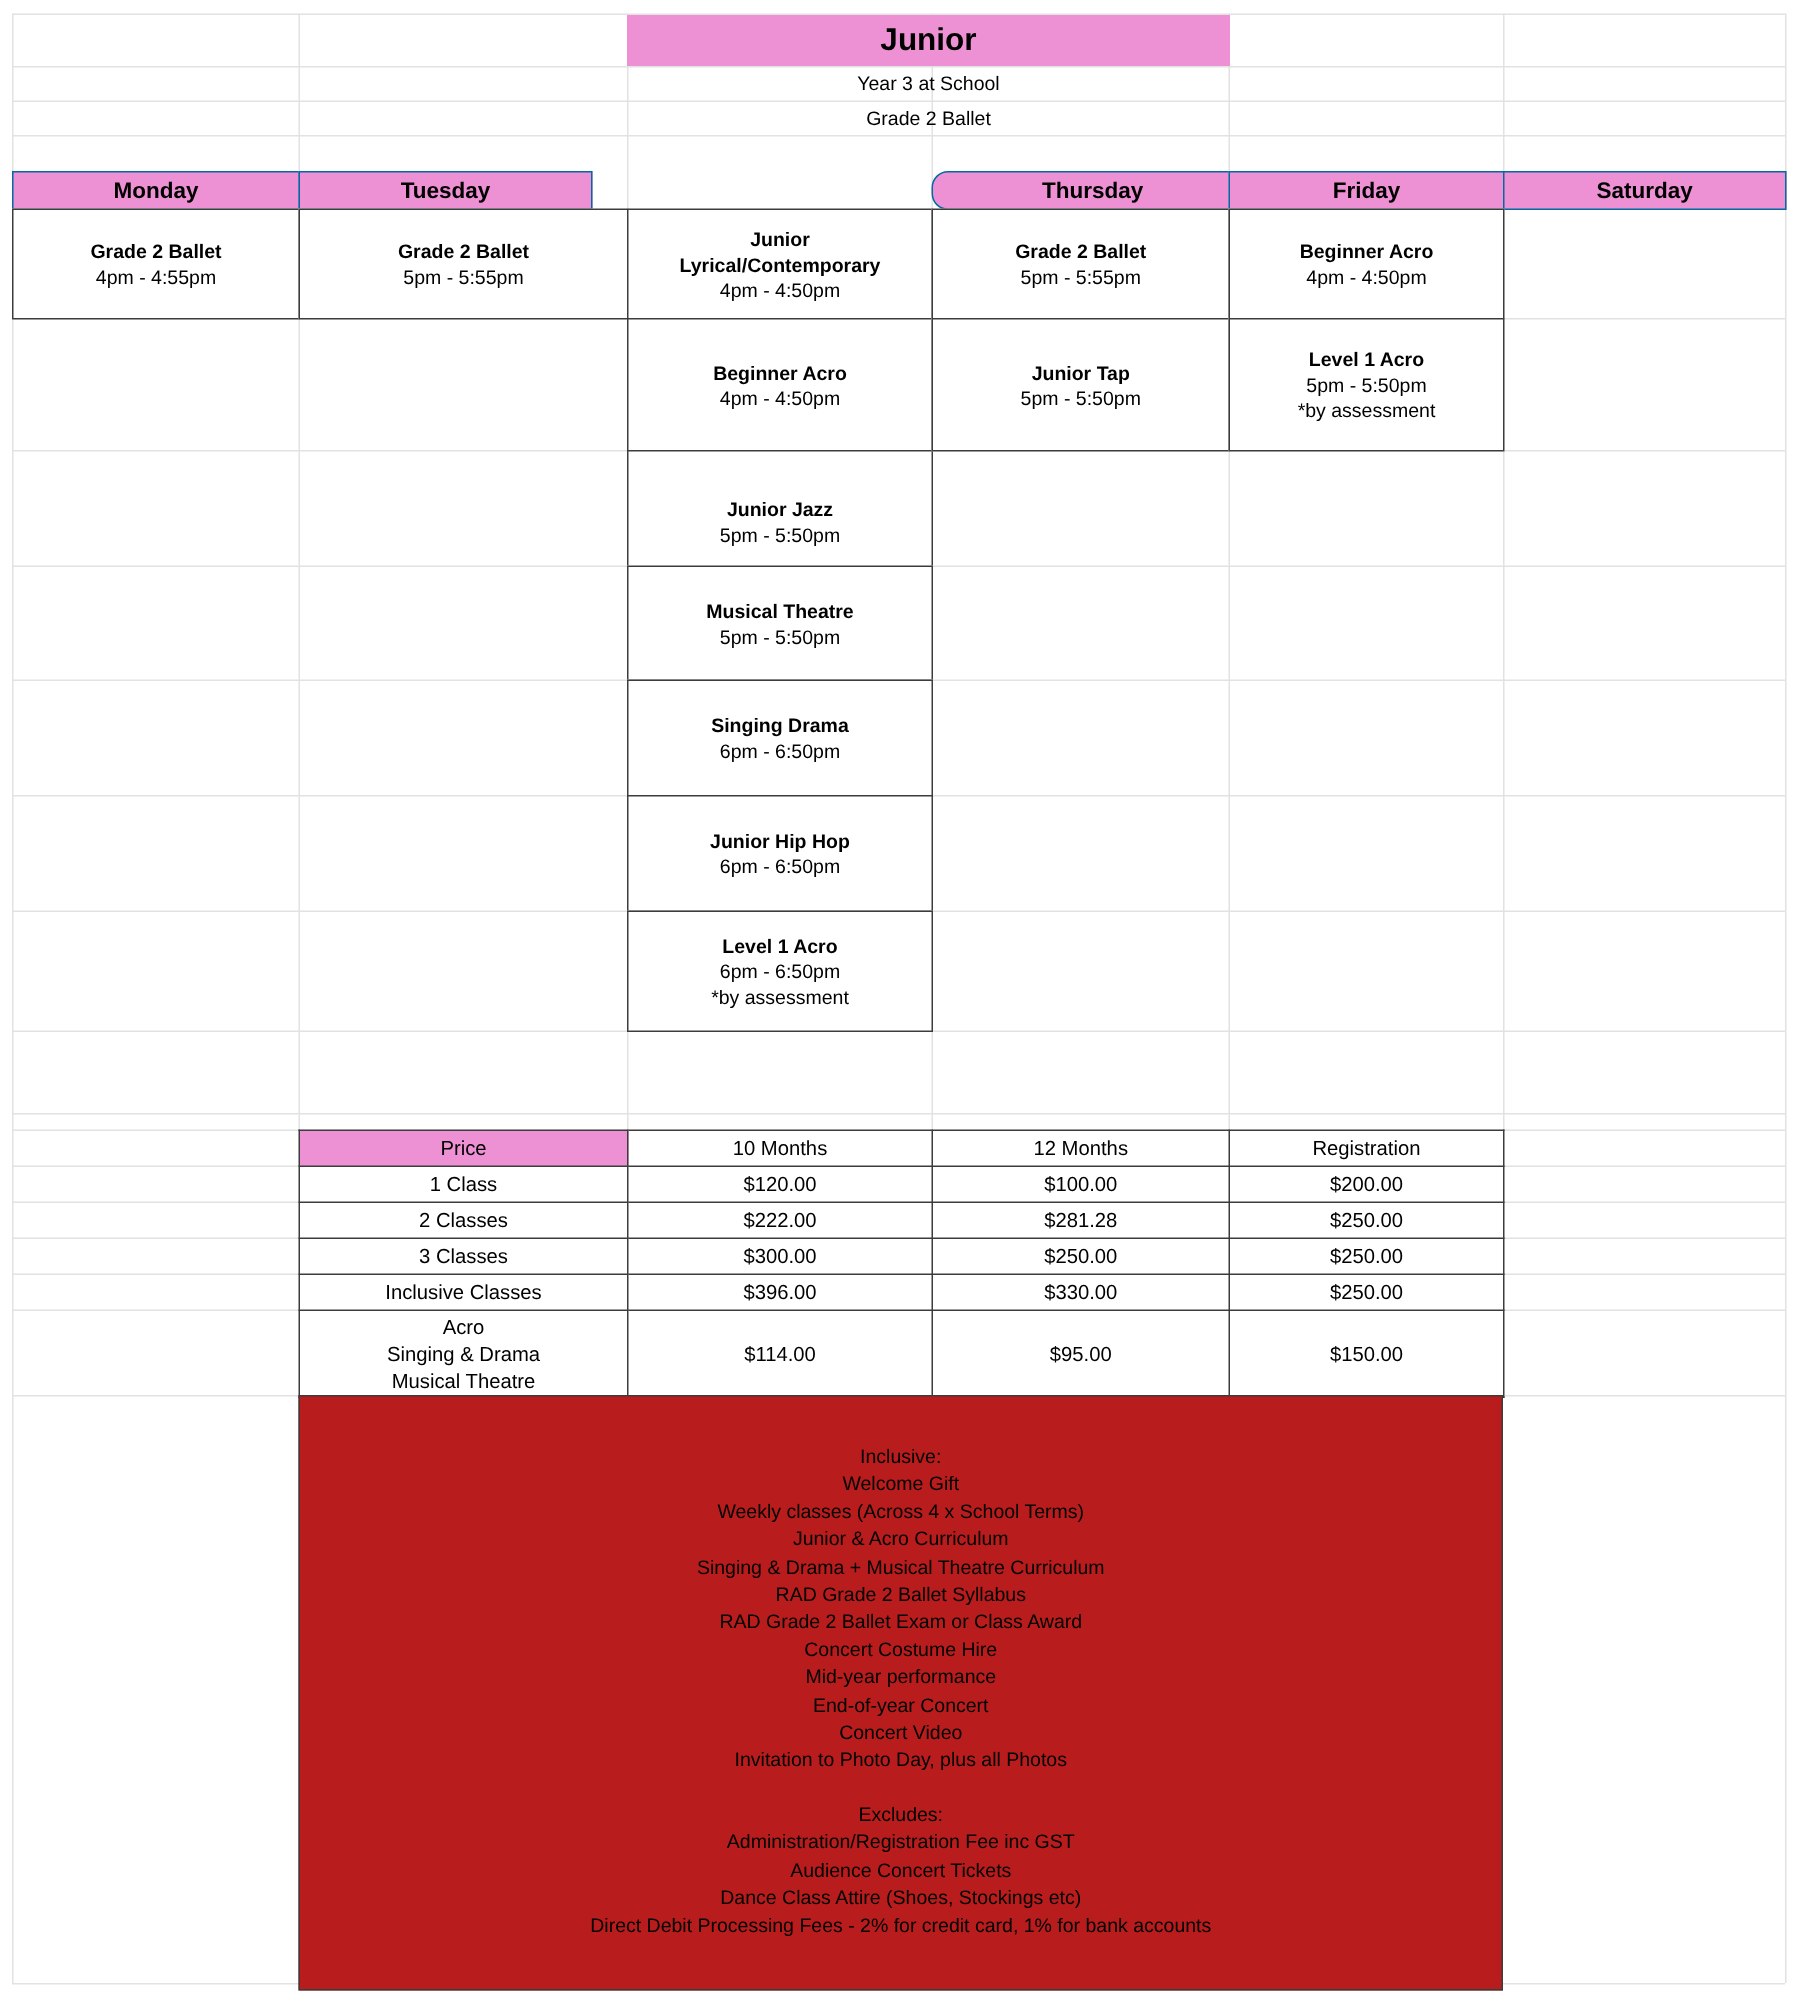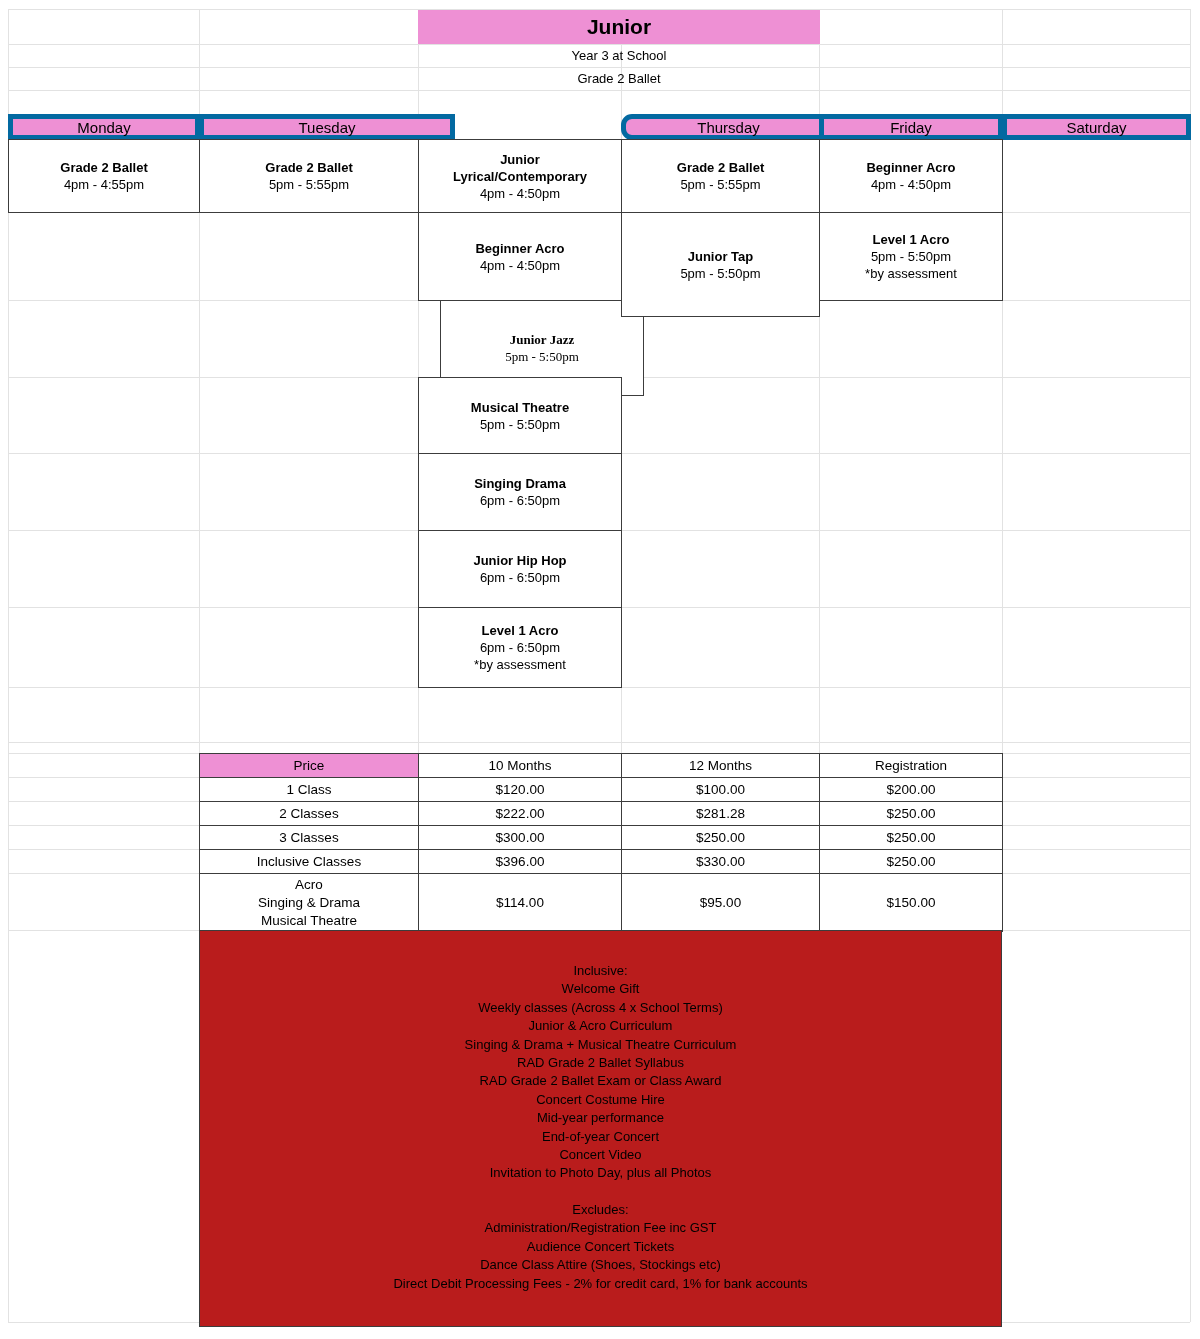--- a/index.html
+++ b/index.html
@@ -24,24 +24,24 @@
   }
   .subrow{
     position:absolute;left:418px;width:402px;height:23px;
     display:flex;align-items:center;justify-content:center;
     font-size:13px;
   }
 
   
   .dayhdr{
     position:absolute;height:26px;
-    box-sizing:border-box;border:5px solid #0369a1;
+    box-sizing:border-box;border:1px solid #0369a1;
     background:var(--pink);
     display:flex;align-items:center;justify-content:center;
-    font-size:15px;font-weight:normal;
+    font-size:15px;font-weight:bold;
   }
 
   
   .ccell{
     position:absolute;box-sizing:border-box;
     border:1px solid #3c3c3c;background:#fff;
     display:flex;flex-direction:column;align-items:center;justify-content:center;
     text-align:center;line-height:17px;font-size:13px;
   }
   .cls-name{font-weight:bold;white-space:pre-line;}
@@ -110,21 +110,21 @@
   </div>
 
   <div class="banner">
     <span>Junior</span>
   </div>
   <div class="subrow" style="top:44px;">Year 3 at School</div>
   <div class="subrow" style="top:67px;">Grade 2 Ballet</div>
 
   <div>
     <div class="dayhdr" style="left:8px;top:114px;width:192px;">Monday</div>
-    <div class="dayhdr" style="left:199px;top:114px;width:256px;">Tuesday</div>
+    <div class="dayhdr" style="left:199px;top:114px;width:196px;">Tuesday</div>
     <div class="dayhdr" style="left:418px;top:114px;width:204px;margin-top:46px;">Wednesday</div>
     <div class="dayhdr" style="left:621px;top:114px;width:215px;border-radius:11px;">Thursday</div>
     <div class="dayhdr" style="left:819px;top:114px;width:184px;">Friday</div>
     <div class="dayhdr" style="left:1002px;top:114px;width:189px;">Saturday</div>
   </div>
 
   <div>
 
     <div class="ccell" style="left:8px;top:139px;width:192px;height:74px;">
       <div class="cls-name">Grade 2 Ballet</div>
@@ -138,21 +138,21 @@
 
     <div class="ccell" style="left:418px;top:139px;width:204px;height:74px;">
       <div class="cls-name">Junior
 Lyrical/Contemporary</div>
       <div class="cls-time">4pm - 4:50pm</div>
     </div>
     <div class="ccell" style="left:418px;top:212px;width:204px;height:89px;">
       <div class="cls-name">Beginner Acro</div>
       <div class="cls-time">4pm - 4:50pm</div>
     </div>
-    <div class="ccell" style="left:440px;top:300px;width:204px;height:96px;font-family:Liberation Serif, serif;">
+    <div class="ccell" style="left:418px;top:300px;width:204px;height:96px;">
       <div class="cls-name">Junior Jazz</div>
       <div class="cls-time">5pm - 5:50pm</div>
     </div>
     <div class="ccell" style="left:418px;top:377px;width:204px;height:77px;">
       <div class="cls-name">Musical Theatre</div>
       <div class="cls-time">5pm - 5:50pm</div>
     </div>
     <div class="ccell" style="left:418px;top:453px;width:204px;height:78px;">
       <div class="cls-name">Singing Drama</div>
       <div class="cls-time">6pm - 6:50pm</div>
@@ -164,21 +164,21 @@
     <div class="ccell" style="left:418px;top:607px;width:204px;height:81px;">
       <div class="cls-name">Level 1 Acro</div>
       <div class="cls-time">6pm - 6:50pm
 *by assessment</div>
     </div>
 
     <div class="ccell" style="left:621px;top:139px;width:199px;height:74px;">
       <div class="cls-name">Grade 2 Ballet</div>
       <div class="cls-time">5pm - 5:55pm</div>
     </div>
-    <div class="ccell" style="left:621px;top:212px;width:199px;height:105px;">
+    <div class="ccell" style="left:621px;top:212px;width:199px;height:89px;">
       <div class="cls-name">Junior Tap</div>
       <div class="cls-time">5pm - 5:50pm</div>
     </div>
 
     <div class="ccell" style="left:819px;top:139px;width:184px;height:74px;">
       <div class="cls-name">Beginner Acro</div>
       <div class="cls-time">4pm - 4:50pm</div>
     </div>
     <div class="ccell" style="left:819px;top:212px;width:184px;height:89px;">
       <div class="cls-name">Level 1 Acro</div>

